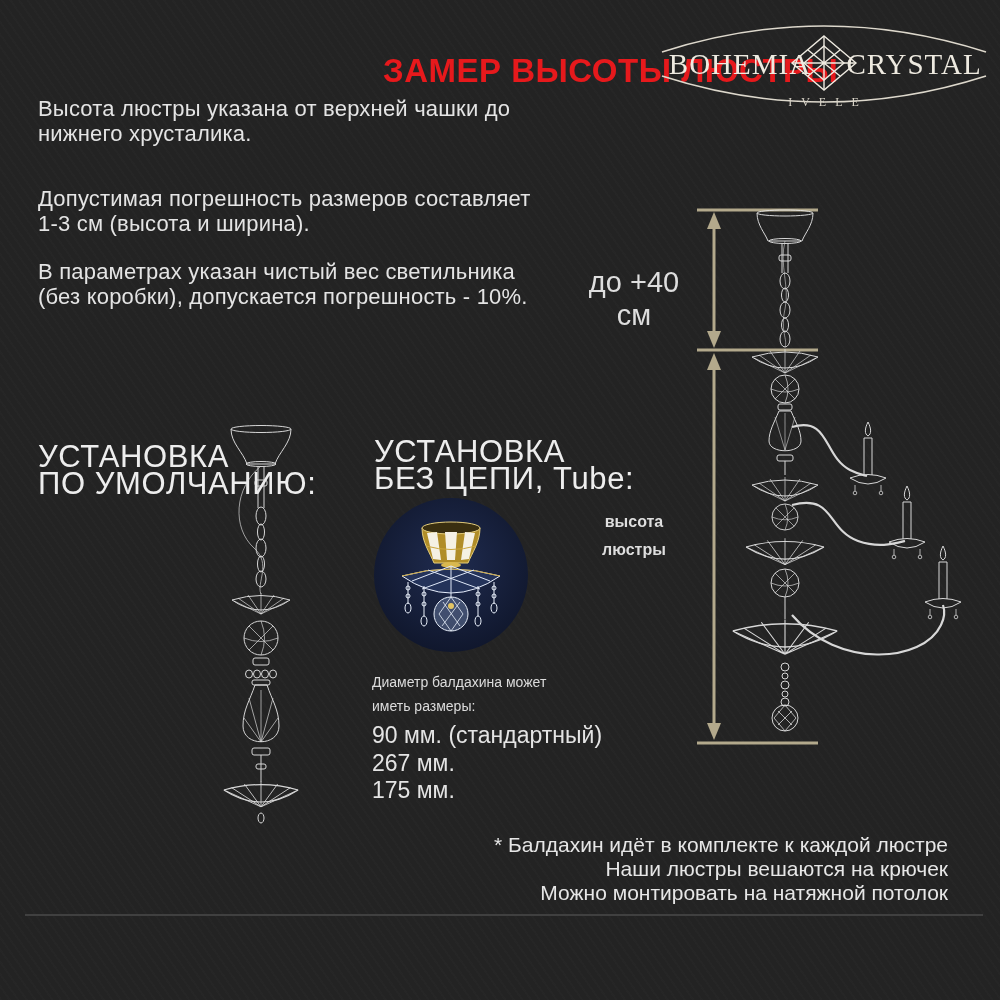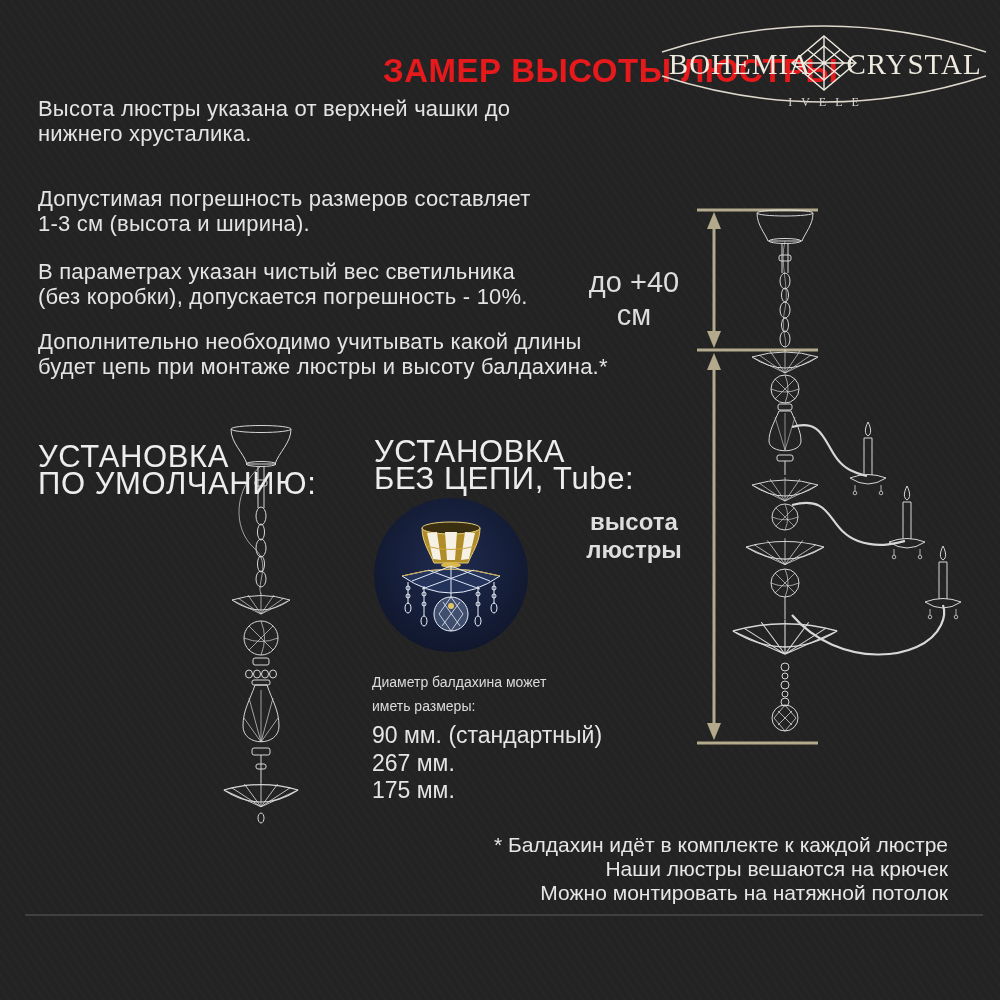--- a/index.html
+++ b/index.html
@@ -28,21 +28,21 @@
   .canopy-intro{
     left:372px;top:670px;
     font-size:14px;line-height:24px;color:#dcdcdc;white-space:pre-line;
   }
   .size-line{left:372px;font-size:23px;color:#e4e4e4;white-space:nowrap;}
   .measure-label{
     left:568px;width:132px;text-align:center;
     color:#dedede;white-space:pre-line;
   }
   .chain-label{top:266px;font-size:29px;}
-  .height-label{top:508px;font-size:24px;line-height:28px;font-weight:bold;}
+  .height-label{top:508px;font-size:16px;line-height:28px;font-weight:bold;}
   .footnotes{
     right:52px;top:833px;width:560px;text-align:right;
     font-size:21px;line-height:24px;color:#e6e6e6;
   }
   .divider{
     left:25px;top:914px;width:958px;height:2px;
     background:#454545;opacity:.85;
   }
   svg{display:block;}
   .logo-text{font-family:"Liberation Serif", serif;fill:#eeeae0;}
@@ -66,22 +66,20 @@
     <text class="logo-text" x="262" y="62" font-size="29" text-anchor="middle" letter-spacing="1">CRYSTAL</text>
     <text class="logo-text" x="176" y="94" font-size="12" text-anchor="middle" style="letter-spacing:9px;fill:#d9d4c8;">IVELE</text>
   </svg>
 
   <div class="abs para" style="top:96px;">Высота люстры указана от верхней чашки до
 нижнего хрусталика.</div>
   <div class="abs para" style="top:186px;">Допустимая погрешность размеров составляет
 1-3 см (высота и ширина).</div>
   <div class="abs para" style="top:259px;">В параметрах указан чистый вес светильника
 (без коробки), допускается погрешность - 10%.</div>
-  <div class="abs para" style="top:329px;">Дополнительно необходимо учитывать какой длины
-будет цепь при монтаже люстры и высоту балдахина.*</div>
 
   <div class="abs section-heading" style="left:38px;top:443px;">УСТАНОВКА
 ПО УМОЛЧАНИЮ:</div>
 
   <svg class="abs" style="left:206px;top:418px;" width="110" height="412" viewBox="0 0 110 412">
     <g stroke="#e6e6e6" stroke-width="1" fill="none" opacity=".92">
       <ellipse cx="55" cy="11" rx="30" ry="3.5"></ellipse>
       <path d="M25,11 C25,25 37,34 41,46 L69,46 C73,34 85,25 85,11"></path>
       <ellipse cx="55" cy="46" rx="15" ry="2.5"></ellipse>
       <path d="M52,48 V90 M58,48 V90"></path>

